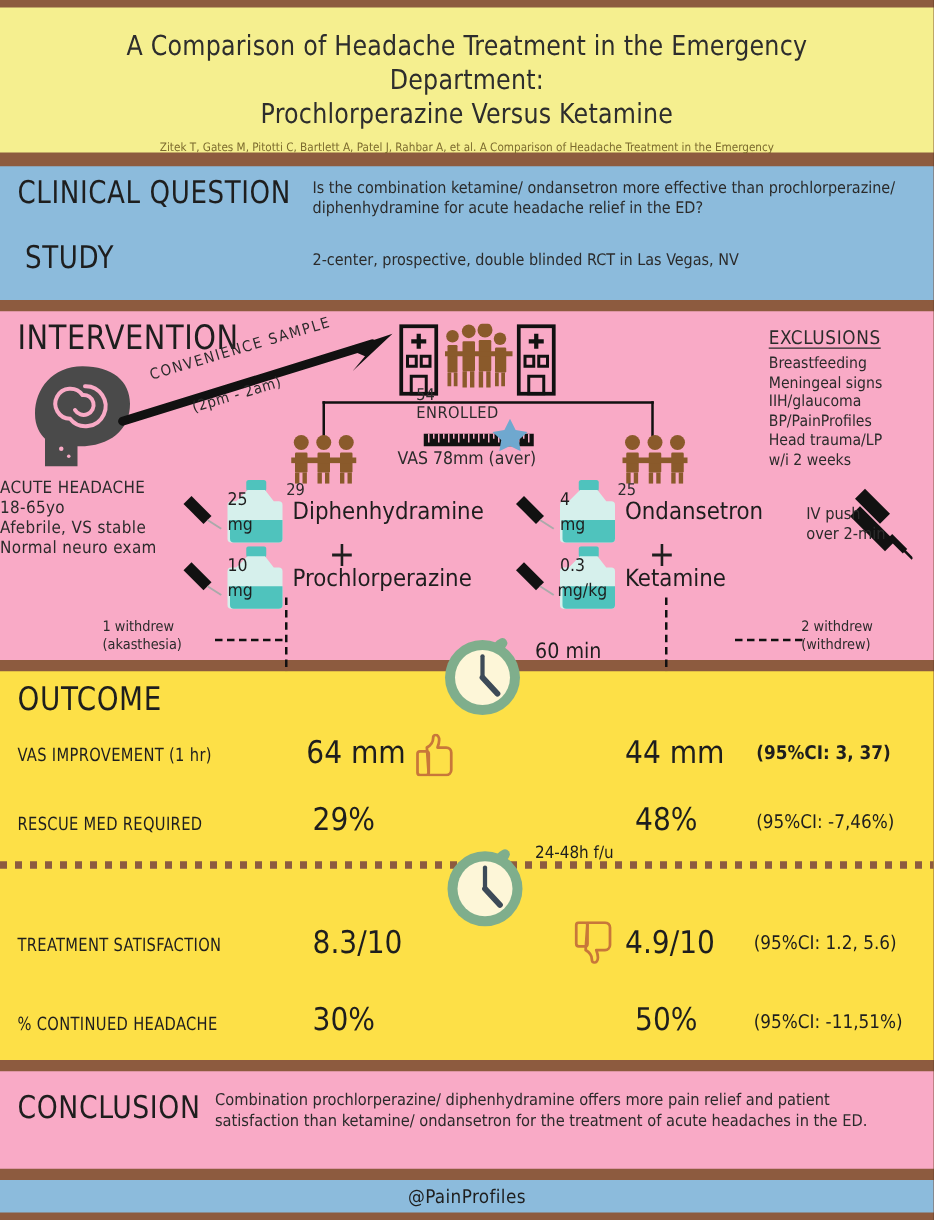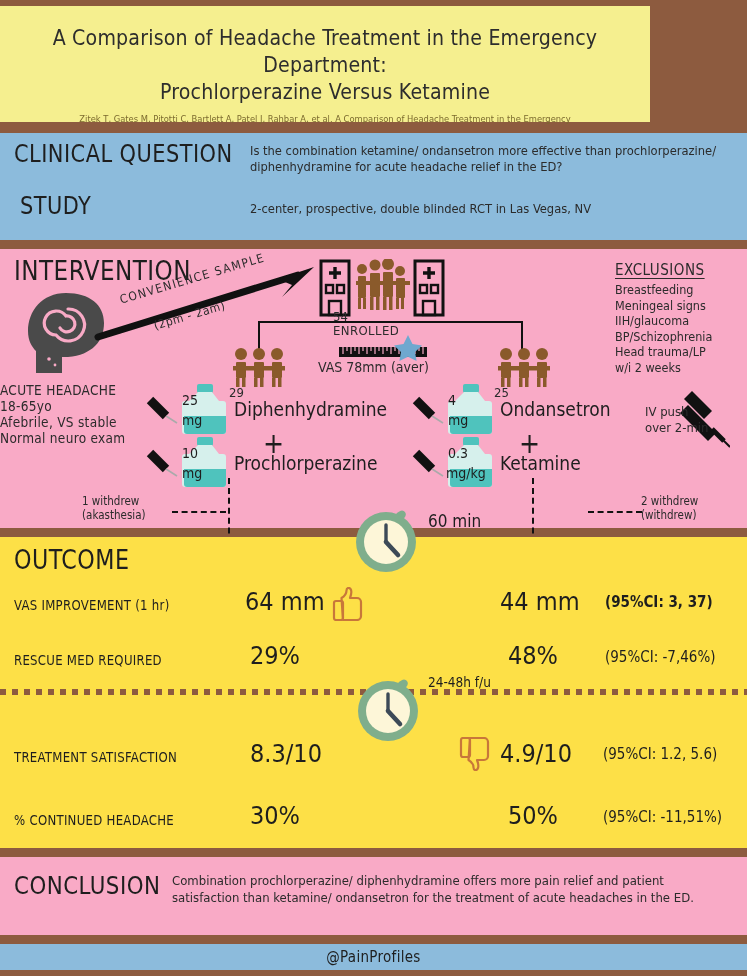--- a/index.html
+++ b/index.html
@@ -5,21 +5,21 @@
   * { box-sizing: border-box; margin:0; padding:0; }
   html,body{ background:#5d3a26; }
   body{
     font-family:"Liberation Sans", sans-serif;
     width:747px; height:976px; position:relative; overflow:hidden;
   }
   #poster{ width:747px; height:976px; position:relative; background:#8d5b3f; }
 
   
   .sec-title{
-    position:absolute; left:0; top:6px; width:650px; height:116px;
+    position:absolute; left:0; top:6px; width:747px; height:116px;
     background:#f5ef8f; text-align:center; padding-top:18px;
   }
   .title-main{
     font-family:"DejaVu Sans Condensed","Liberation Sans Narrow","Liberation Sans",sans-serif;
     font-size:22px; line-height:27px; color:#2d2d2d; letter-spacing:.2px;
     font-weight:400; padding:0 30px; transform:scaleX(.96); transform-origin:center;
   }
   .title-cite{
     margin-top:8px; font-size:9.3px; line-height:12px; color:#7b6a2e;
     padding:0 46px;
@@ -318,21 +318,21 @@
     <div class="txt ctr" style="left:448px; top:196px; width:46px; font-size:14px; color:#1e1e1e;">0.3</div>
     <div class="txt ctr" style="left:446px; top:216px; width:50px; font-size:14px; color:#1e1e1e;">mg/kg</div>
     <div class="txt" style="left:500px; top:203px; font-size:19px; color:#1e1e1e;">Ketamine</div>
 
     <div class="txt ctr" style="left:615px; top:12px; width:130px; font-size:15px; letter-spacing:.5px;
          text-decoration:underline; text-underline-offset:3px;">EXCLUSIONS</div>
     <div class="txt ctr" style="left:615px; top:33px; width:130px; font-size:12.5px; line-height:15.5px;">
       <div>Breastfeeding</div>
       <div>Meningeal signs</div>
       <div>IIH/glaucoma</div>
-      <div>BP/Schizophrenia</div>
+      <div>BP/PainProfiles</div>
       <div>Head trauma/LP</div>
       <div>w/i 2 weeks</div>
     </div>
 
     <svg style="position:absolute;left:664px;top:140px;" width="66" height="80" viewBox="0 0 66 80">
       <path d="M28 2 L48 22 L40 30 L20 10 Z" fill="#111"></path>
       <path d="M24 16 L52 44 L44 52 L16 24 Z" fill="#111"></path>
       <path d="M48 40 L60 52" stroke="#111" stroke-width="5"></path>
       <path d="M58 50 L66 58" stroke="#111" stroke-width="2"></path>
     </svg>

